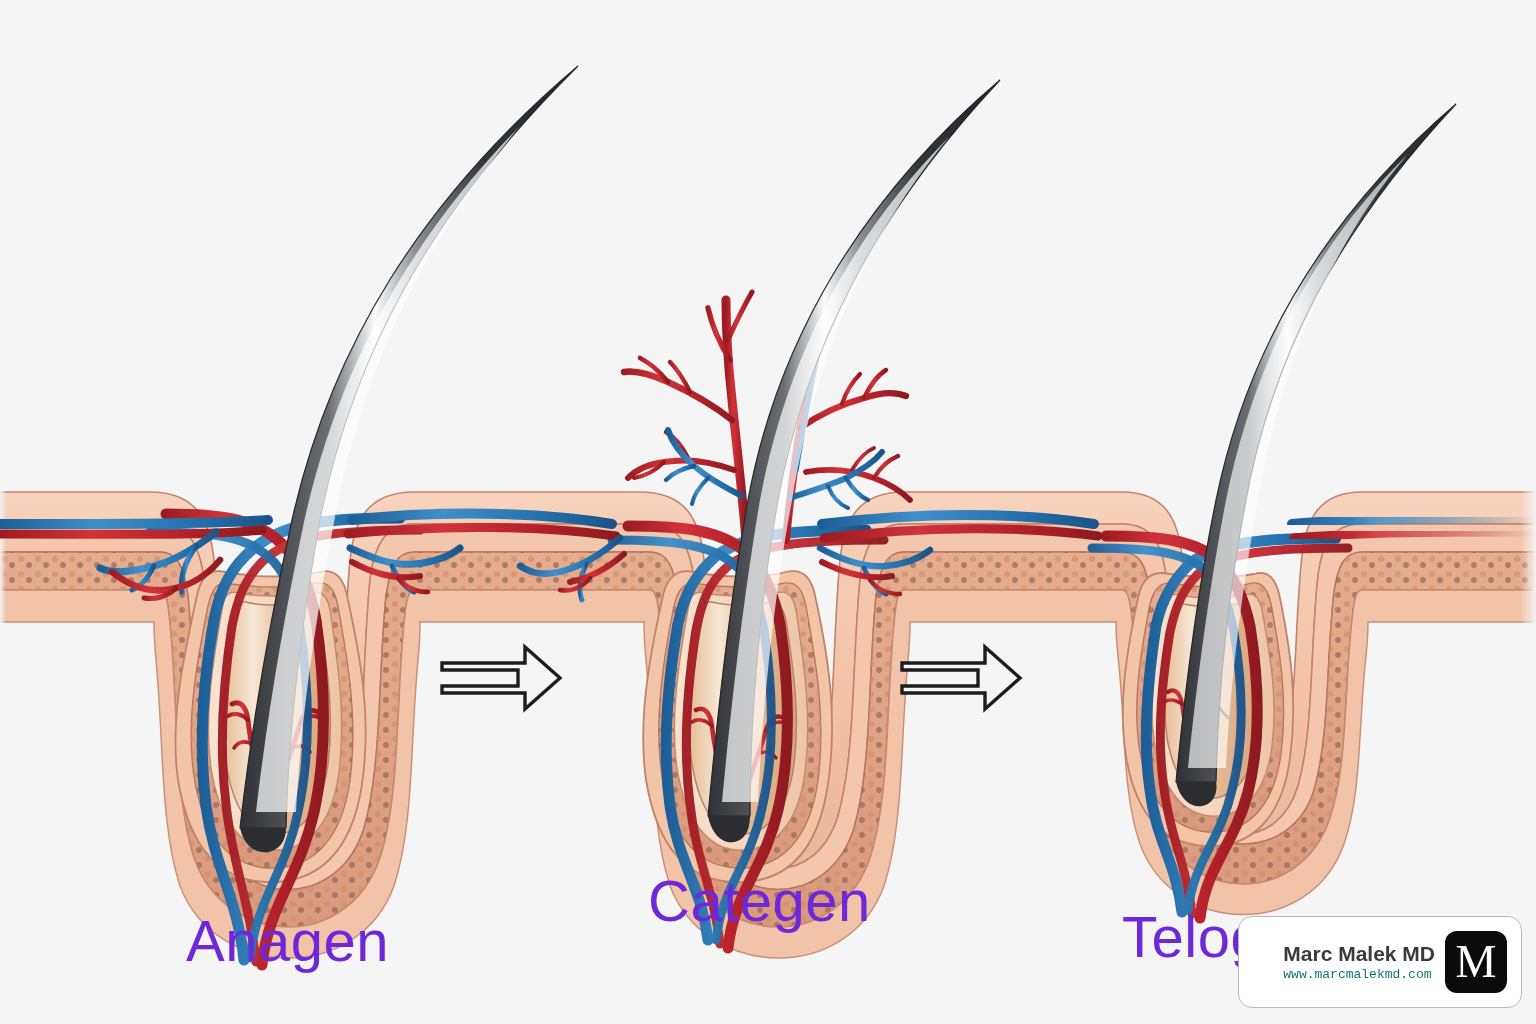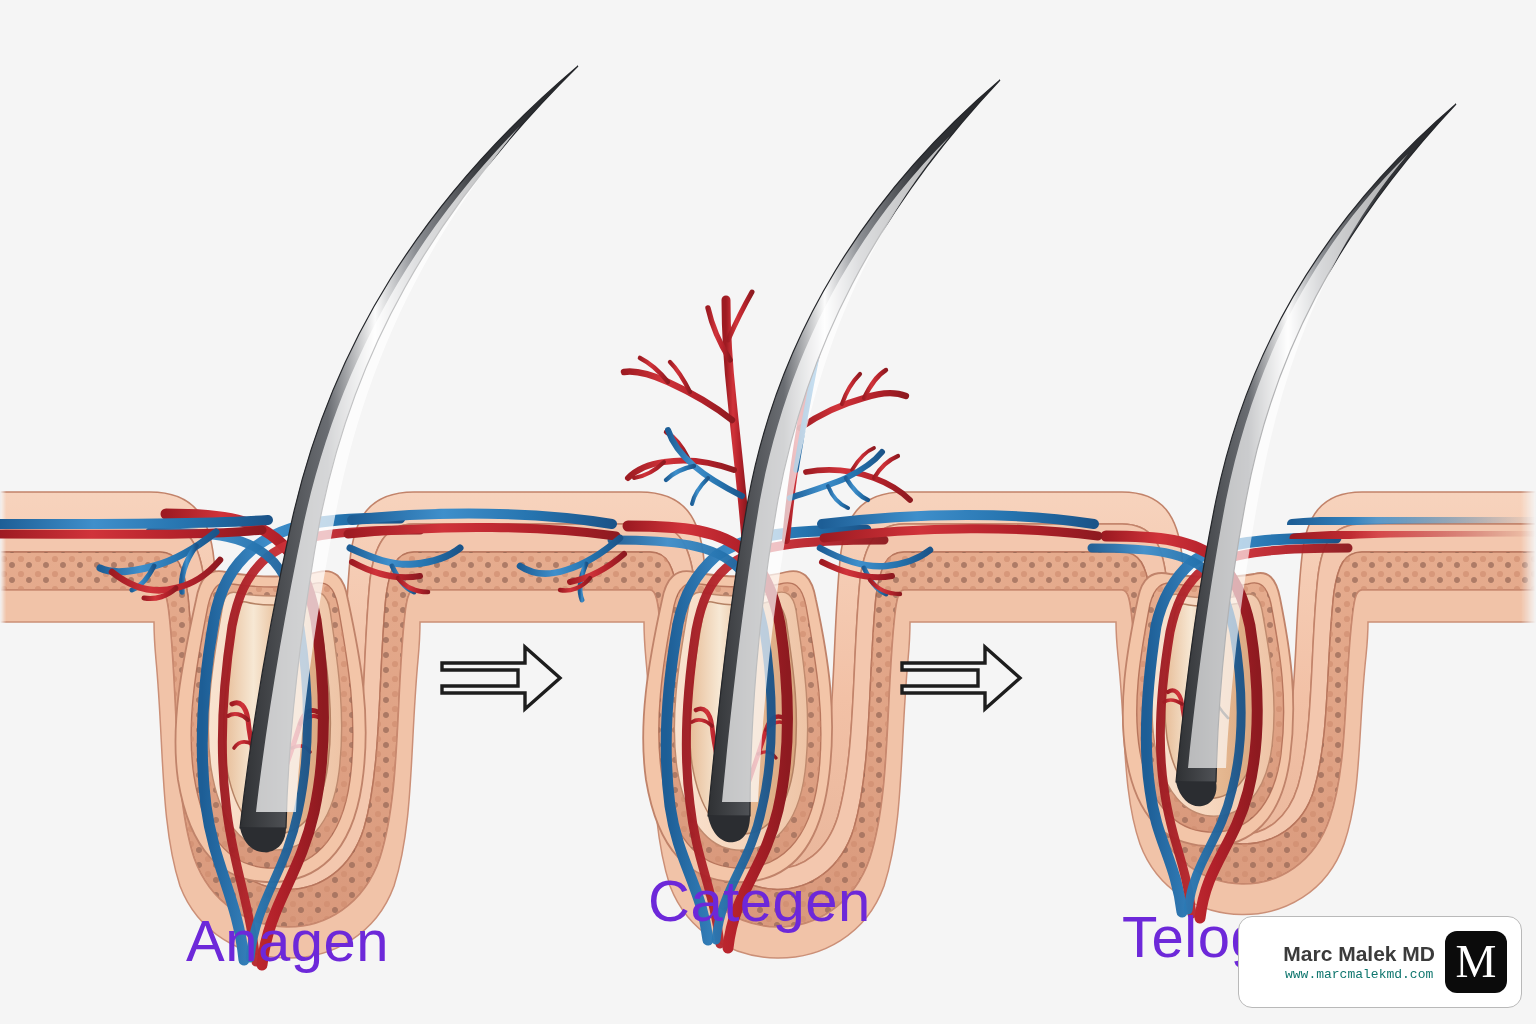--- a/index.html
+++ b/index.html
@@ -49,21 +49,21 @@
     box-sizing: border-box;
     display: flex;
     align-items: center;
     justify-content: flex-end;
     padding: 0 14px 0 10px;
     gap: 10px;
   }
   #watermark .wm-text {
     display: flex;
     flex-direction: column;
-    align-items: center;
+    align-items: flex-start;
     justify-content: center;
     line-height: 1.25;
   }
   #watermark .wm-name {
     font-family: "Liberation Sans", sans-serif;
     font-size: 21px;
     font-weight: bold;
     color: #3b3b3b;
     white-space: nowrap;
   }

